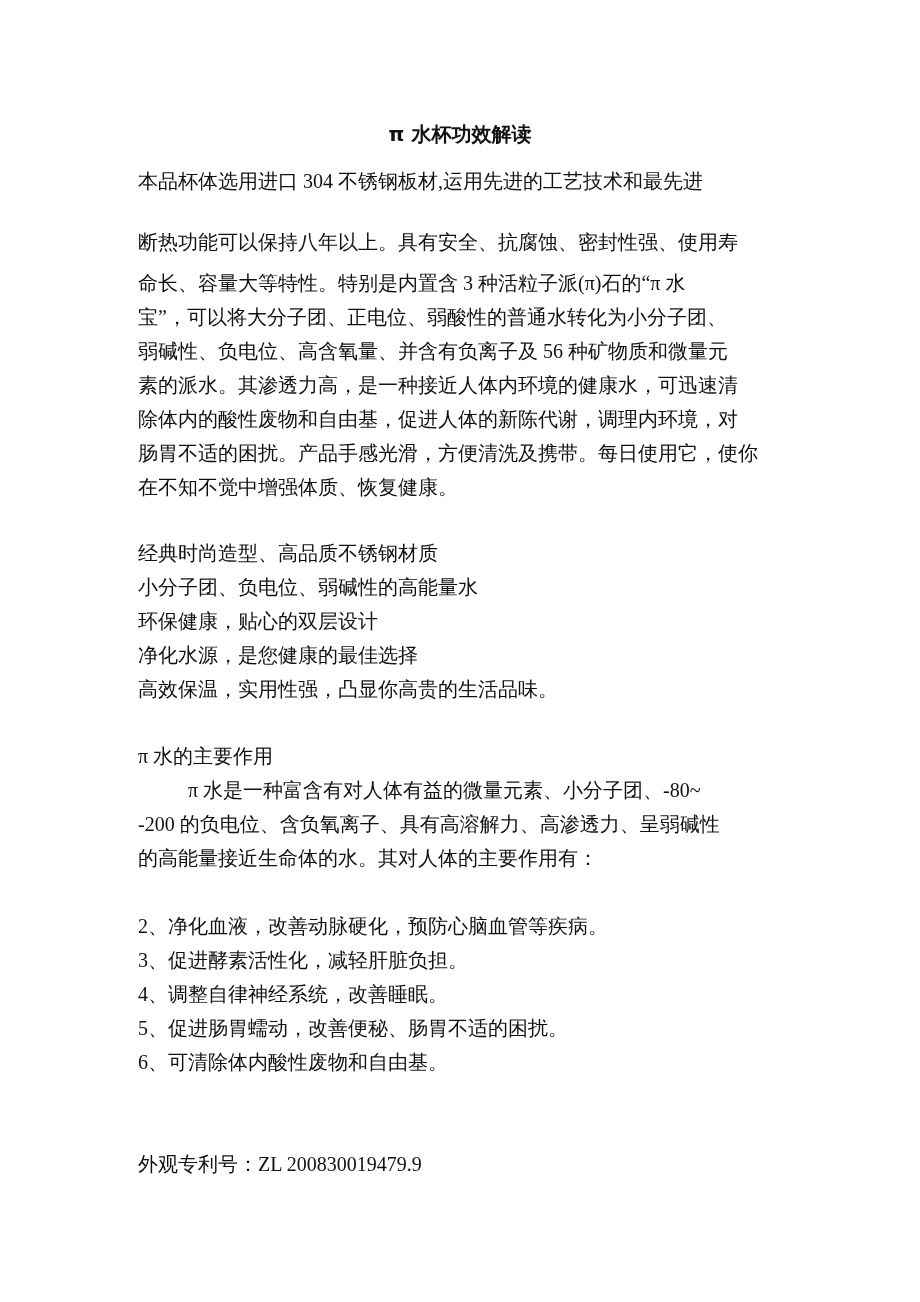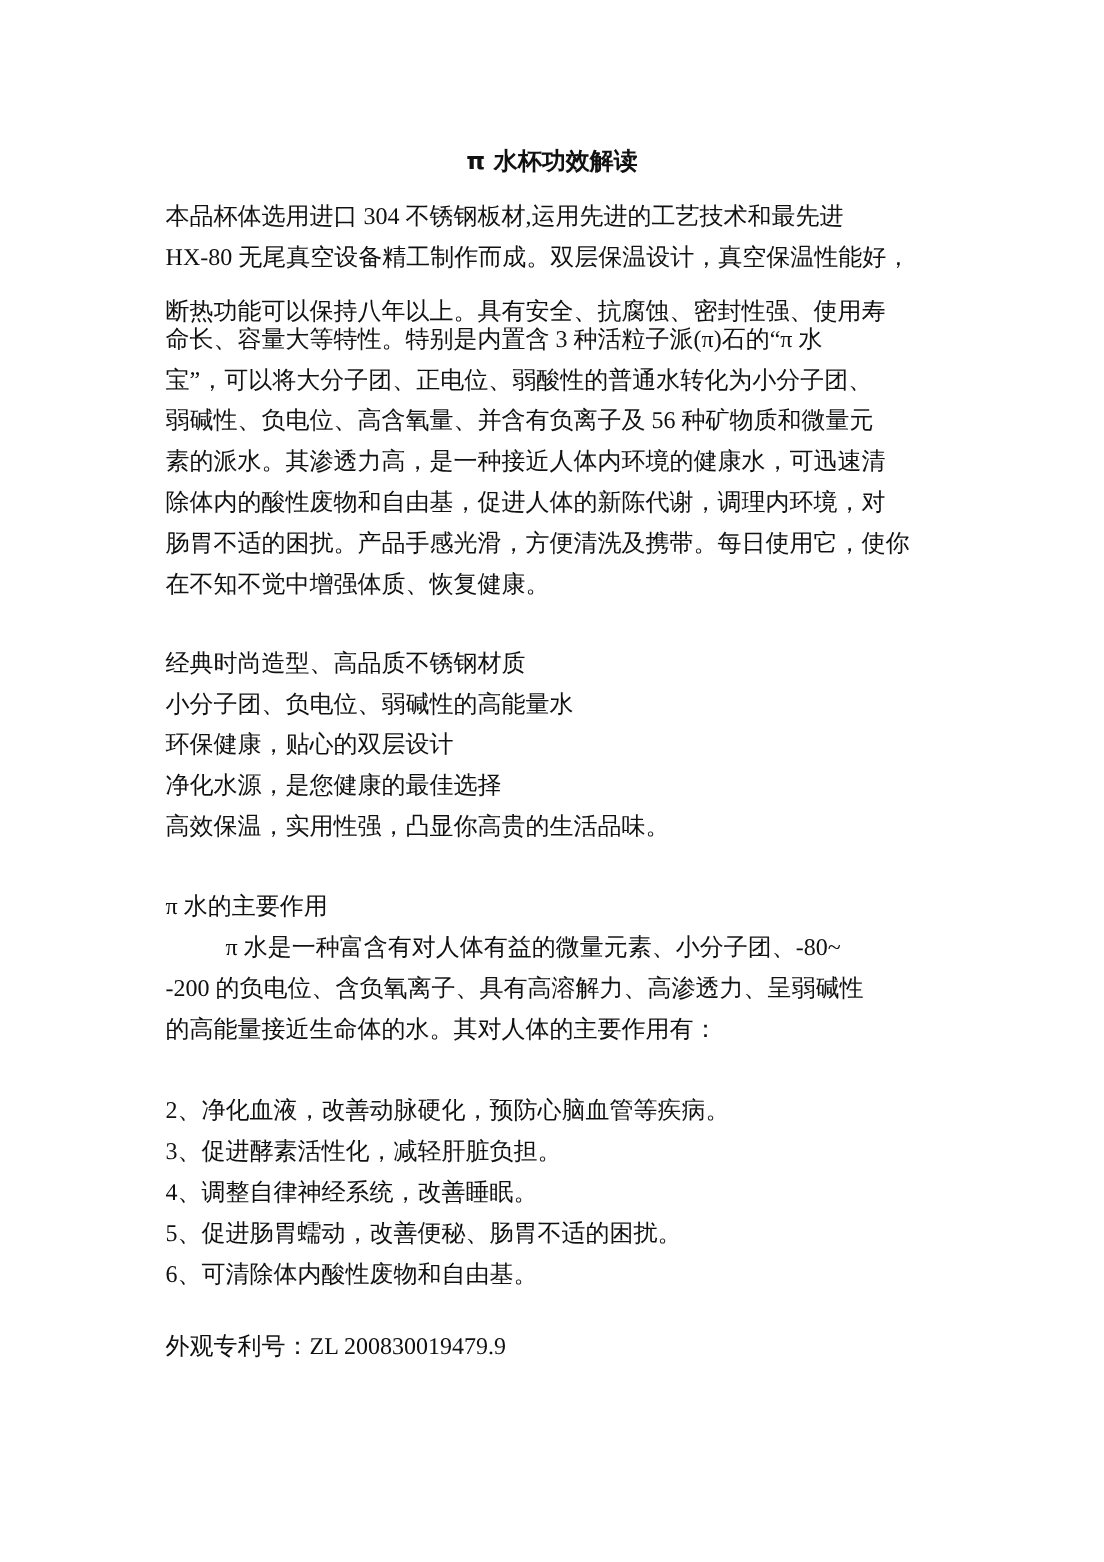--- a/index.html
+++ b/index.html
@@ -11,22 +11,21 @@
   .line { position: absolute; left: 138px; font-size: 20px; line-height: 28px; white-space: nowrap;
           font-family: Liberation Serif, serif; }
 </style>
 </head>
 <body>
 
 <div class="page">
   <div class="title">π 水杯功效解读</div>
 
   <div class="line" style="top:167px">本品杯体选用进口 304 不锈钢板材,运用先进的工艺技术和最先进</div>
-  <div class="line" style="top:201px">HX-80 无尾真空设备精工制作而成。双层保温设计，真空保温性能好，</div>
-  <div class="line" style="top:246px">断热功能可以保持八年以上。具有安全、抗腐蚀、密封性强、使用寿</div>
+  <div class="line" style="top:228px">断热功能可以保持八年以上。具有安全、抗腐蚀、密封性强、使用寿</div>
   <div class="line" style="top:269px">命长、容量大等特性。特别是内置含 3 种活粒子派(π)石的“π 水</div>
   <div class="line" style="top:303px">宝”，可以将大分子团、正电位、弱酸性的普通水转化为小分子团、</div>
   <div class="line" style="top:337px">弱碱性、负电位、高含氧量、并含有负离子及 56 种矿物质和微量元</div>
   <div class="line" style="top:371px">素的派水。其渗透力高，是一种接近人体内环境的健康水，可迅速清</div>
   <div class="line" style="top:405px">除体内的酸性废物和自由基，促进人体的新陈代谢，调理内环境，对</div>
   <div class="line" style="top:439px">肠胃不适的困扰。产品手感光滑，方便清洗及携带。每日使用它，使你</div>
   <div class="line" style="top:539px">经典时尚造型、高品质不锈钢材质</div>
 
   <div class="line" style="top:473px">在不知不觉中增强体质、恢复健康。</div>
   <div class="line" style="top:607px">环保健康，贴心的双层设计</div>
@@ -38,14 +37,14 @@
   <div class="line" style="top:776px; white-space:pre">          π 水是一种富含有对人体有益的微量元素、小分子团、-80~</div>
   <div class="line" style="top:810px">-200 的负电位、含负氧离子、具有高溶解力、高渗透力、呈弱碱性</div>
   <div class="line" style="top:844px">的高能量接近生命体的水。其对人体的主要作用有：</div>
 
   <div class="line" style="top:912px">2、净化血液，改善动脉硬化，预防心脑血管等疾病。</div>
   <div class="line" style="top:946px">3、促进酵素活性化，减轻肝脏负担。</div>
   <div class="line" style="top:980px">4、调整自律神经系统，改善睡眠。</div>
   <div class="line" style="top:1014px">5、促进肠胃蠕动，改善便秘、肠胃不适的困扰。</div>
   <div class="line" style="top:1048px">6、可清除体内酸性废物和自由基。</div>
 
-  <div class="line" style="top:1108px">外观专利号：ZL 200830019479.9</div>
+  <div class="line" style="top:1150px">外观专利号：ZL 200830019479.9</div>
 </div>
 
 </body></html>

